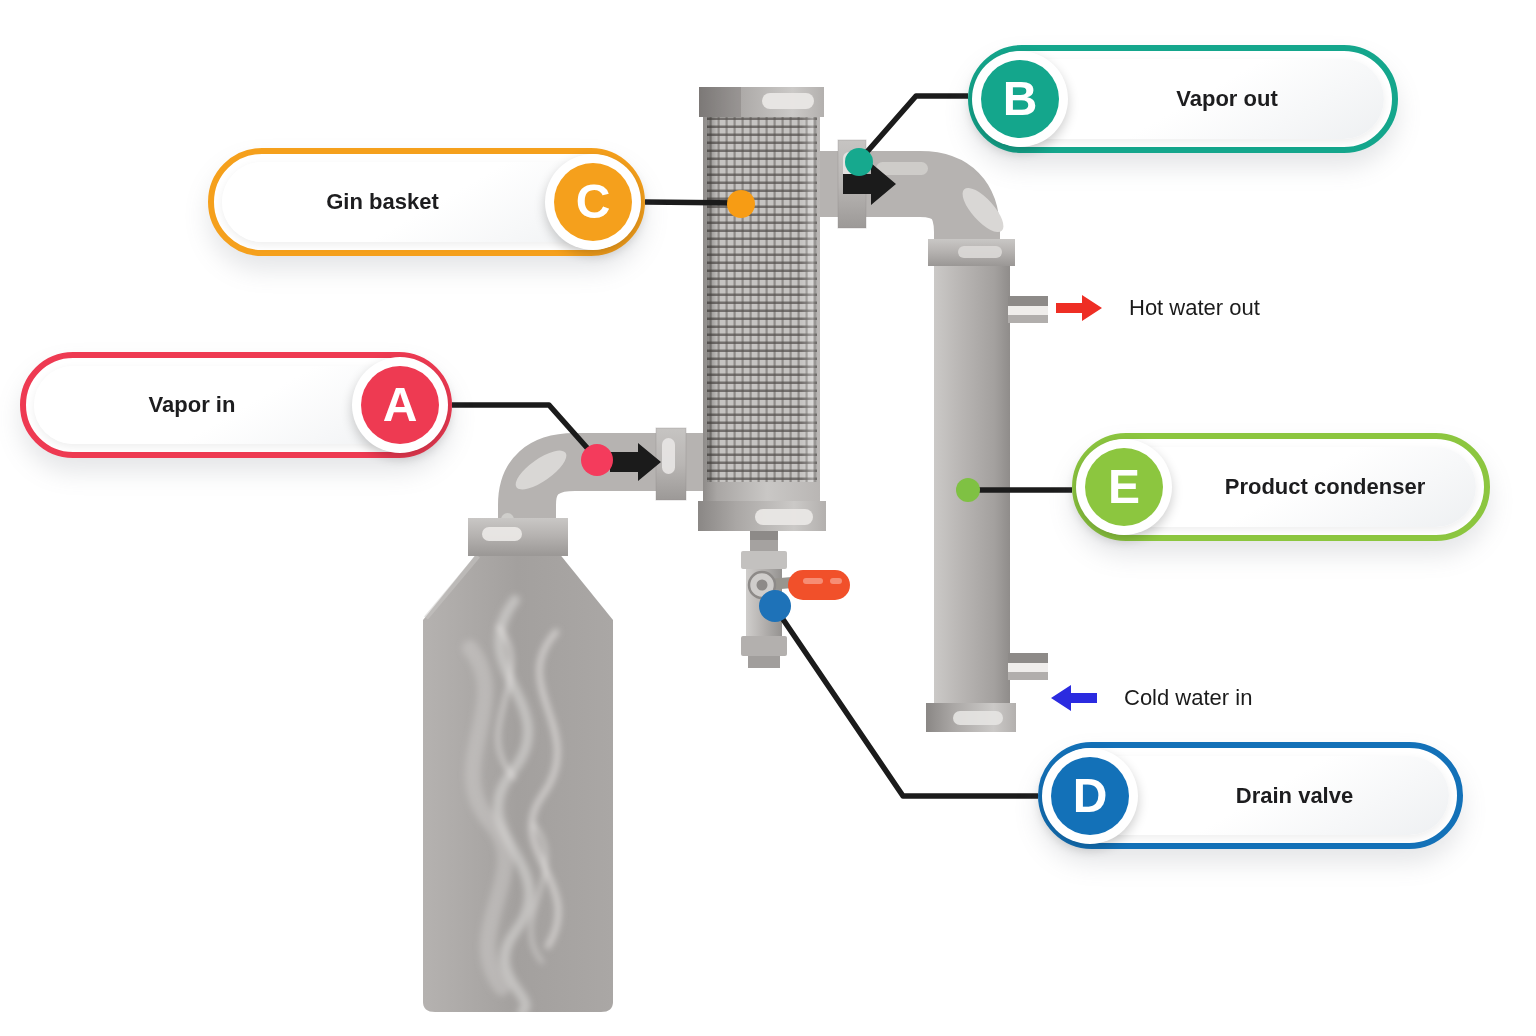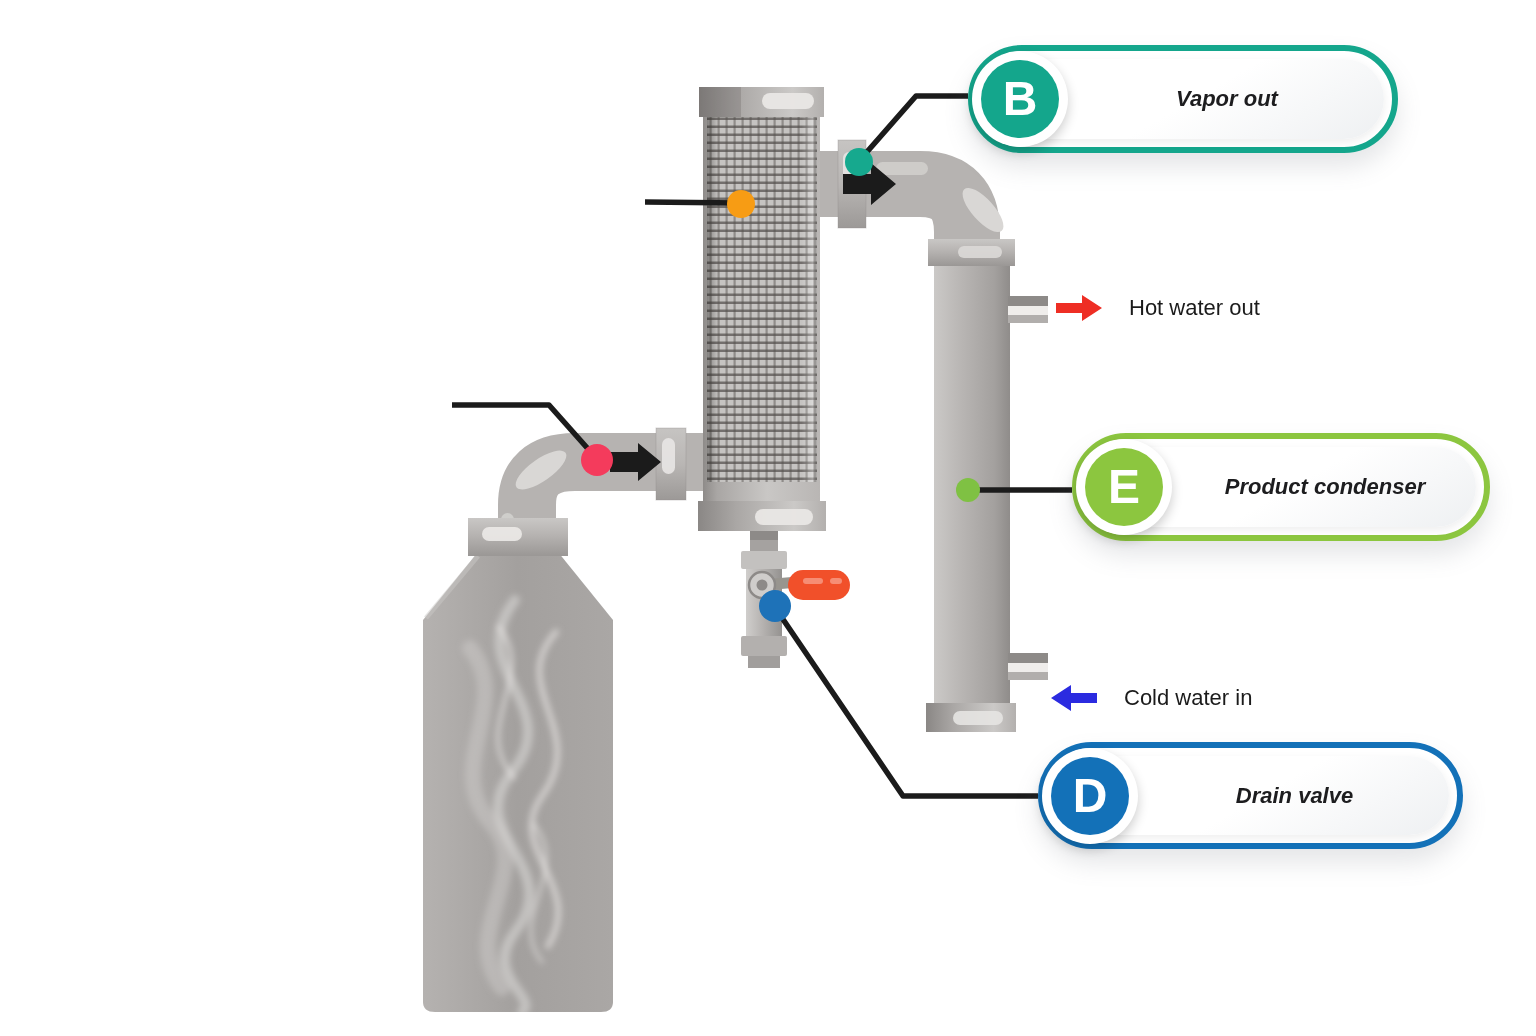--- a/index.html
+++ b/index.html
@@ -17,21 +17,21 @@
     box-shadow:0 14px 24px rgba(110,115,125,.18);
   }
   .pill-inner{
     position:absolute; inset:8px; border-radius:999px;
     background:linear-gradient(150deg,#ffffff 52%, #eef0f2 100%);
     box-shadow:0 3px 9px rgba(0,0,0,.07);
   }
   .pill-label{
     position:absolute; top:0; bottom:0;
     display:flex; align-items:center; justify-content:center;
-    font-size:22px; font-weight:bold; color:#1d1d1f; white-space:nowrap;font-style:italic;
+    font-size:22px; font-weight:bold; color:#1d1d1f; white-space:nowrap;
   }
   .badge-right .pill-label{left:28px; right:116px;}
   .badge-left  .pill-label{left:116px; right:28px;}
   .badge{
     position:absolute; top:50%; transform:translateY(-50%);
     width:96px; height:96px; border-radius:50%; background:#fff;
     box-shadow:0 5px 12px rgba(0,0,0,.20);
   }
   .badge-right .badge{right:-2px;}
   .badge-left  .badge{left:-2px;}
@@ -227,33 +227,55 @@
       <path d="M969 490 L1072 490"></path>
     </g>
 
     <circle cx="597" cy="460" r="16" style="fill: rgb(244, 59, 92);"></circle>
     <circle cx="859" cy="162" r="14" style="fill: rgb(22, 169, 142);"></circle>
     <circle cx="741" cy="204" r="14" style="fill: rgb(247, 156, 20);"></circle>
     <circle cx="775" cy="606" r="16" style="fill: rgb(30, 114, 184);"></circle>
     <circle cx="968" cy="490" r="12" style="fill: rgb(127, 193, 67);"></circle>
   </svg>
 
+  <div class="callout callout-a badge-right" style="--accent: #ee3a52;">
+    <div class="pill">
+      <div class="pill-inner"></div>
+      <div class="pill-label">Vapor in</div>
+      <div class="badge">
+        <div class="badge-dot">
+            <span>A</span>
+          </div>
+      </div>
+    </div>
+  </div>
 
   <div class="callout callout-b badge-left" style="--accent: #14a68c;">
     <div class="pill">
       <div class="pill-inner"></div>
       <div class="pill-label">Vapor out</div>
       <div class="badge">
         <div class="badge-dot">
             <span>B</span>
           </div>
       </div>
     </div>
   </div>
 
+  <div class="callout callout-c badge-right" style="--accent: #f5a01c;">
+    <div class="pill">
+      <div class="pill-inner"></div>
+      <div class="pill-label">Gin basket</div>
+      <div class="badge">
+        <div class="badge-dot">
+            <span>C</span>
+          </div>
+      </div>
+    </div>
+  </div>
 
   <div class="callout callout-d badge-left" style="--accent: #1371b8;">
     <div class="pill">
       <div class="pill-inner"></div>
       <div class="pill-label">Drain valve</div>
       <div class="badge">
         <div class="badge-dot">
             <span>D</span>
           </div>
       </div>

